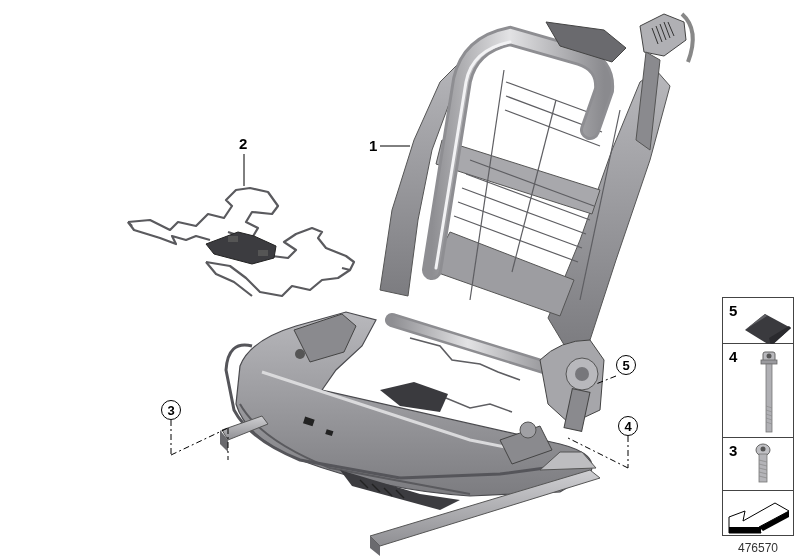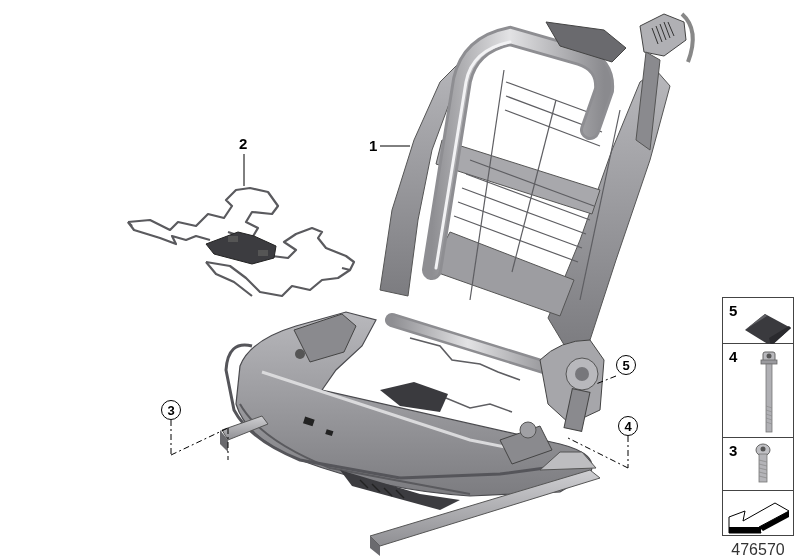--- a/index.html
+++ b/index.html
@@ -6,21 +6,21 @@
   body{width:800px;height:560px;position:relative;overflow:hidden;font-family:"Liberation Sans",sans-serif;}
   #scene{position:absolute;left:0;top:0;width:800px;height:560px;}
   .callout{position:absolute;font-family:"Liberation Sans",sans-serif;font-weight:bold;color:#000;}
   .plain{font-size:15px;}
   .circled{width:20px;height:20px;border:1.5px solid #000;border-radius:50%;background:#fff;font-size:13px;display:flex;align-items:center;justify-content:center;box-sizing:border-box;}
   #legend{position:absolute;left:722px;top:297px;width:72px;height:239px;border:1px solid #444;box-sizing:border-box;background:#fff;}
   .cell{position:absolute;left:0;width:100%;border-bottom:1px solid #444;box-sizing:border-box;}
   .cell:last-child{border-bottom:none;}
   .cell-num{position:absolute;left:6px;top:4px;font-size:15px;font-weight:bold;color:#000;}
   .cell svg{position:absolute;left:0;top:0;}
-  #diagram-id{position:absolute;left:722px;top:541px;width:72px;text-align:center;font-size:16px;color:#333;}
+  #diagram-id{position:absolute;left:722px;top:541px;width:72px;text-align:center;font-size:12px;color:#333;}
 </style>
 </head>
 <body>
 
 <svg id="scene" viewBox="0 0 800 560" xmlns="http://www.w3.org/2000/svg">
   <defs>
     <linearGradient id="tube" x1="0" y1="0" x2="1" y2="0">
       <stop offset="0" stop-color="#8e8e92"></stop>
       <stop offset="0.45" stop-color="#e2e2e4"></stop>
       <stop offset="1" stop-color="#8a8a8e"></stop>

